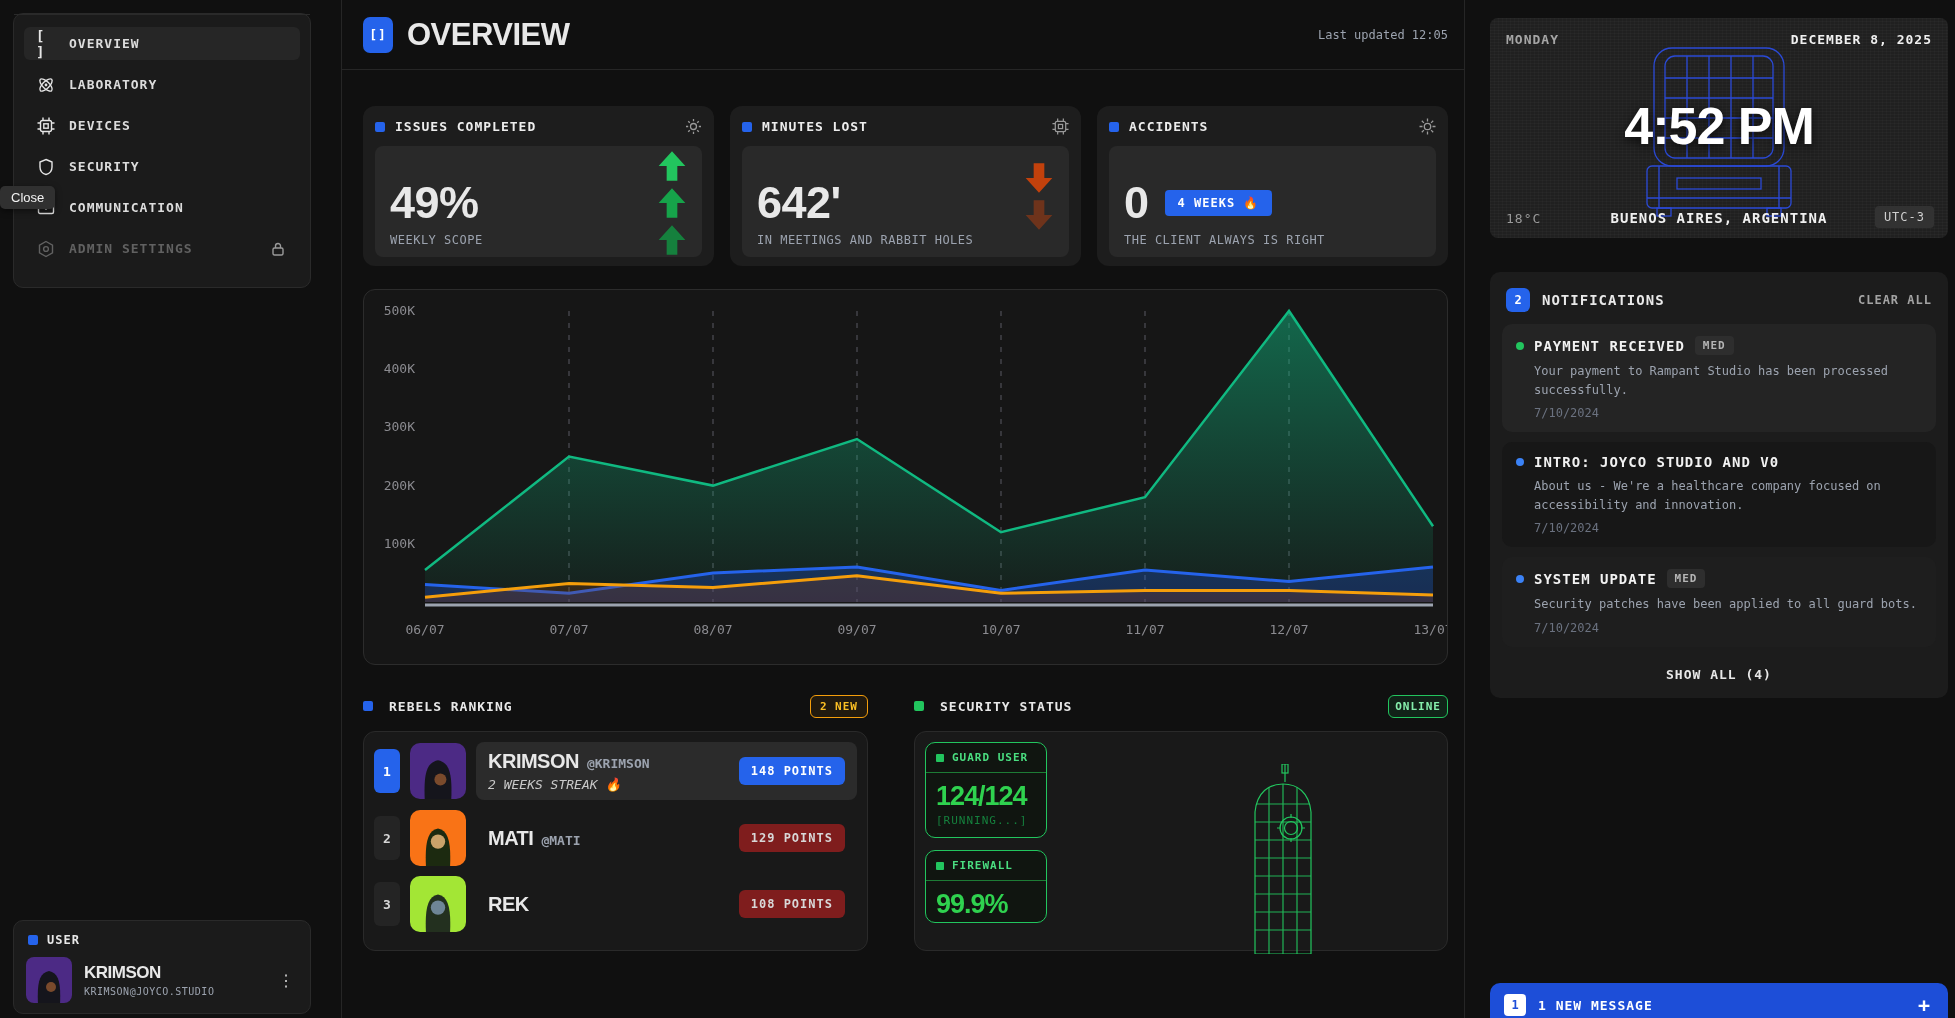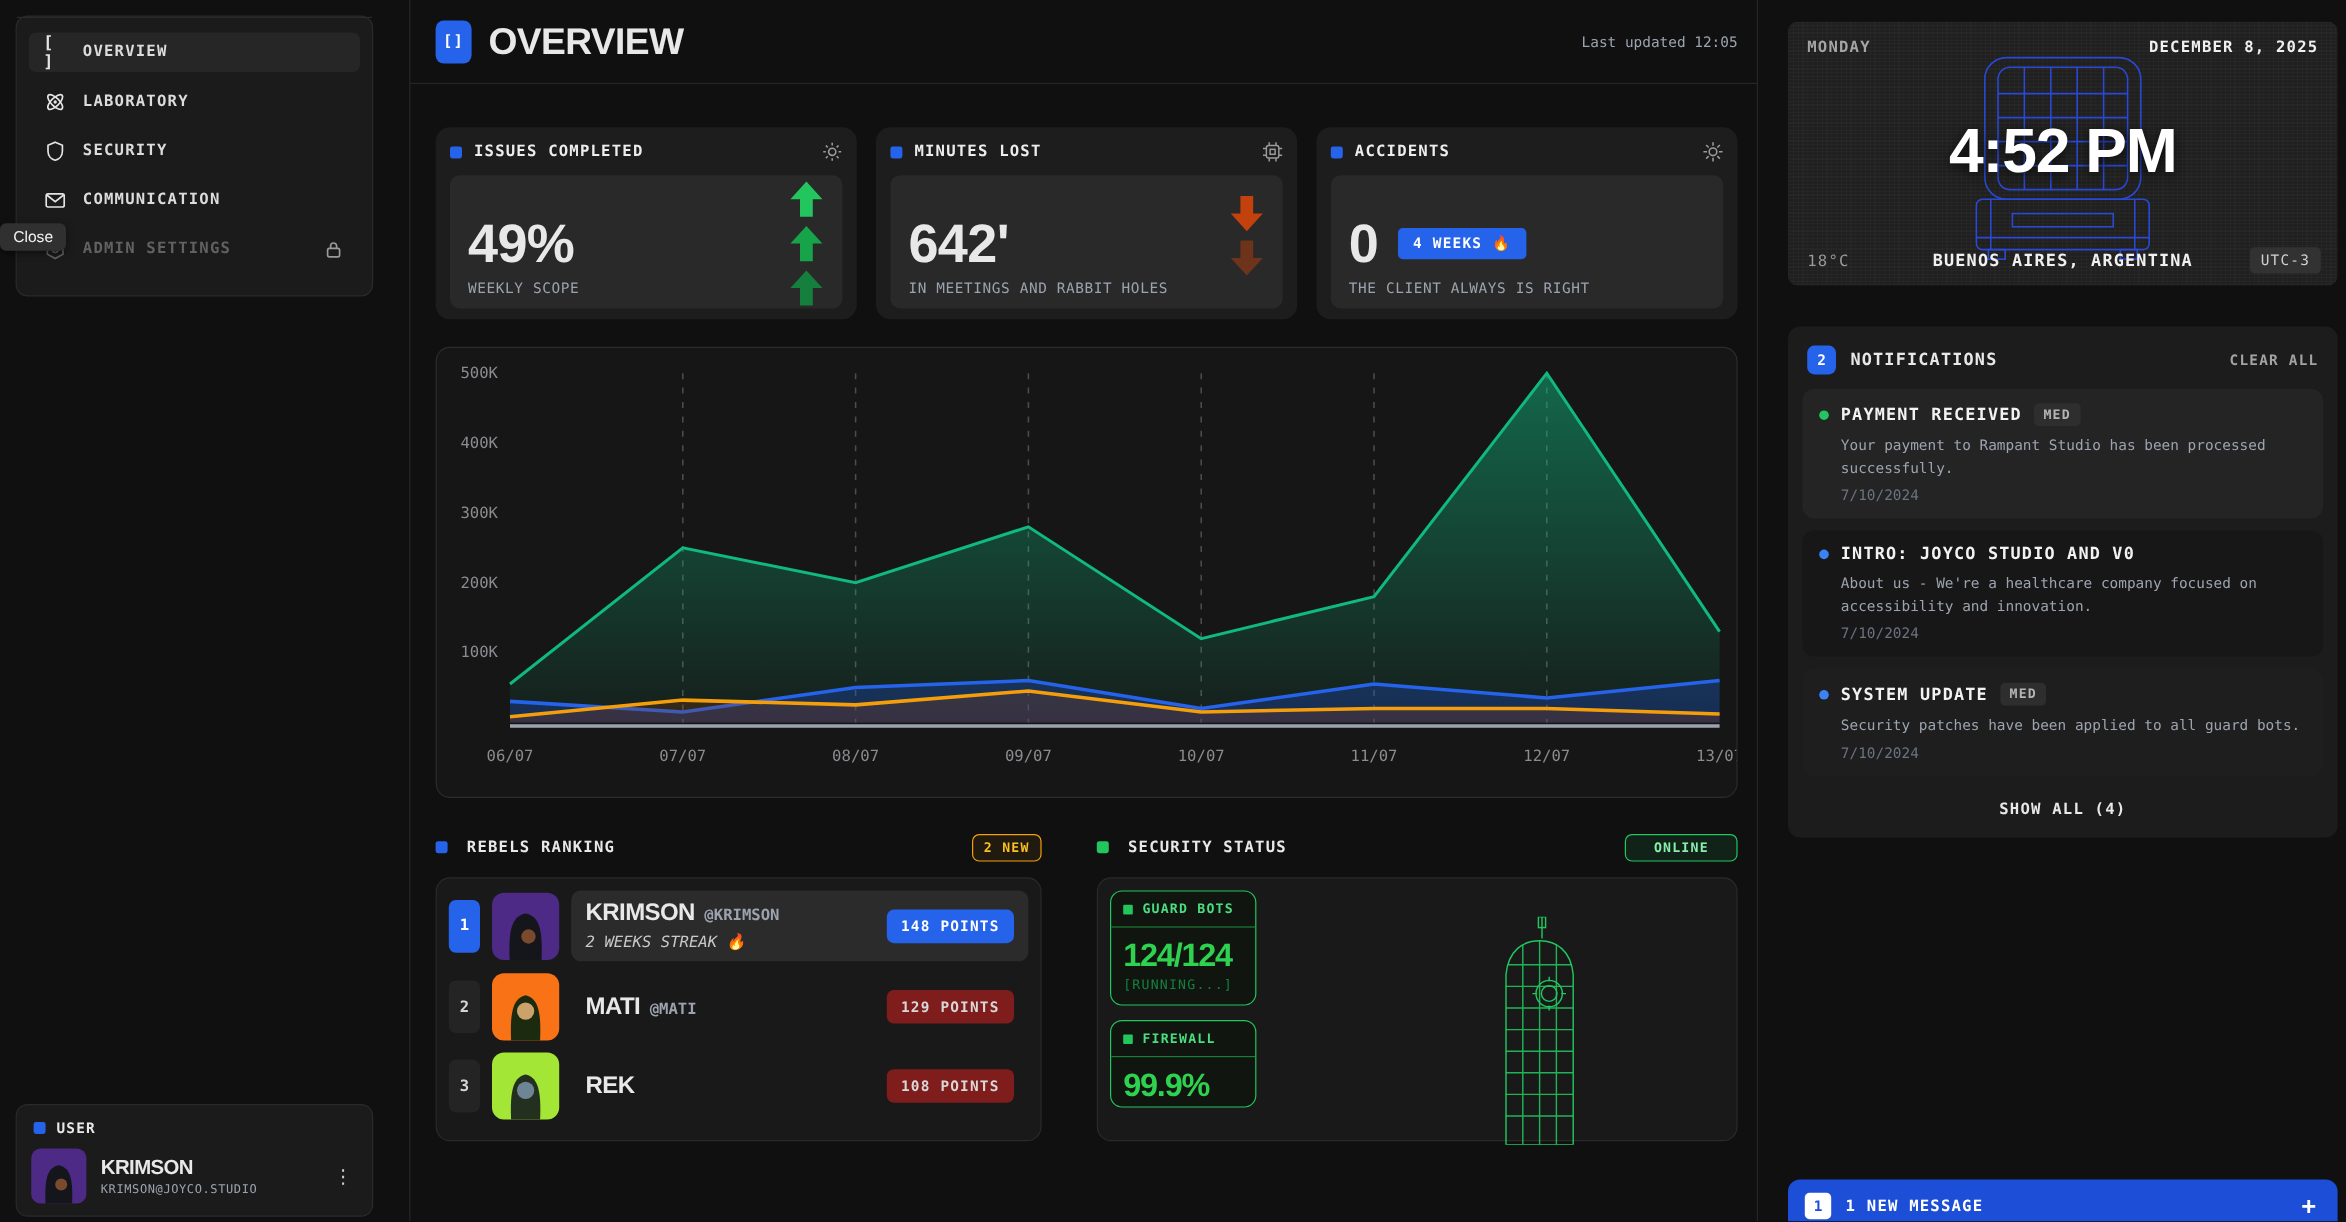--- a/index.html
+++ b/index.html
@@ -69,21 +69,21 @@
   .diamond{width:11px;height:11px;border-radius:2px;transform:rotate(45deg);}
   .sw-blue{background:var(--blue);} .sw-green{background:var(--emerald);} .sw-orange{background:var(--orange);}
   .chart-card{margin:23px 16px 0 21px;background:#161616;border:1px solid #2c2c2c;border-radius:12px;overflow:hidden;}
   .tick{fill:#8b8b90;font-family:var(--mono);font-size:13px;}
   
   .bottom{display:flex;gap:46px;padding:26px 16px 0 21px;}
   .col-rank{width:505px;flex:none;}
   .col-sec{flex:1;}
   .sec-head{display:flex;align-items:center;gap:16px;height:30px;}
   .badge-new{margin-left:auto;border:1px solid var(--orange);color:#fbbf24;background:rgba(245,158,11,.08);font-size:11px;font-weight:700;letter-spacing:1px;padding:4px 9px;border-radius:6px;}
-  .badge-online{margin-left:auto;border:1px solid var(--green);color:#86efac;background:rgba(34,197,94,.1);font-size:11px;font-weight:700;letter-spacing:1px;padding:4px 23px;border-radius:6px;}
+  .badge-online{margin-left:auto;border:1px solid var(--green);color:#86efac;background:rgba(34,197,94,.1);font-size:11px;font-weight:700;letter-spacing:1px;padding:4px 6px;border-radius:6px;}
   .list-box{margin-top:10px;background:#191919;border:1px solid var(--border);border-radius:12px;padding:10px;height:220px;}
   .rk-row{display:flex;align-items:center;gap:10px;margin-bottom:10px;}
   .rk-badge{width:26px;height:44px;border-radius:6px;background:#242424;color:#d6d6d6;display:flex;align-items:center;justify-content:center;font-weight:700;font-size:13px;flex:none;}
   .rk-badge.top{background:var(--blue);color:#fff;}
   .rk-avatar{width:56px;height:56px;border-radius:10px;flex:none;position:relative;overflow:hidden;}
   .rk-avatar svg{position:absolute;bottom:-2px;left:50%;transform:translateX(-50%);}
   .rk-info{flex:1;display:flex;align-items:center;padding:8px 12px;border-radius:8px;min-height:56px;}
   .rk-info.hl{background:#2b2b2b;}
   .rk-name{font-size:20px;}
   .rk-handle{color:var(--dim);font-size:13px;margin-left:8px;font-weight:700;}
@@ -147,20 +147,30 @@
             <ellipse cx="9" cy="9" rx="8" ry="3.4" transform="rotate(45 9 9)"></ellipse>
             <ellipse cx="9" cy="9" rx="8" ry="3.4" transform="rotate(-45 9 9)"></ellipse>
             <circle cx="9" cy="9" r="1.4" fill="currentColor" stroke="none"></circle>
           </svg>
         </span>
         <span class="lbl">LABORATORY</span>
       </div>
       <div class="nav-item">
         <span class="nicon">
           <svg class="icon" width="18" height="18" viewBox="0 0 18 18" fill="none" stroke="currentColor" stroke-width="1.4">
+            <rect x="3.5" y="3.5" width="11" height="11" rx="2"></rect>
+              <rect x="6.8" y="6.8" width="4.4" height="4.4"></rect>
+            <path d="M6 0.5v3 M12 0.5v3 M6 14.5v3 M12 14.5v3 M0.5 6h3 M0.5 12h3 M14.5 6h3 M14.5 12h3"></path>
+          </svg>
+        </span>
+        <span class="lbl">DEVICES</span>
+      </div>
+      <div class="nav-item">
+        <span class="nicon">
+          <svg class="icon" width="18" height="18" viewBox="0 0 18 18" fill="none" stroke="currentColor" stroke-width="1.4">
             <path d="M9 1.5 15 4v5c0 4-2.8 6.7-6 7.5C5.8 15.7 3 13 3 9V4Z"></path>
           </svg>
         </span>
         <span class="lbl">SECURITY</span>
       </div>
       <div class="nav-item">
         <span class="nicon">
           <svg class="icon" width="18" height="18" viewBox="0 0 18 18" fill="none" stroke="currentColor" stroke-width="1.4">
             <rect x="1.5" y="3.5" width="15" height="11" rx="1.5"></rect>
               <path d="M2 4.5 9 10l7-5.5"></path>
@@ -388,21 +398,21 @@
       <div class="col-sec">
         <div class="sec-head">
           <span class="bullet green"></span>
           <span class="lbl">SECURITY STATUS</span>
           <span class="badge-online">ONLINE</span>
         </div>
         <div class="list-box sec-box">
           <div class="term">
             <div class="term-head">
               <span class="sq"></span>
-              <span class="term-title">GUARD BOTS</span>
+              <span class="term-title">GUARD USER</span>
             </div>
             <div class="term-val">124/124</div>
             <div class="term-state">[RUNNING...]</div>
           </div>
           <div class="term">
             <div class="term-head">
               <span class="sq"></span>
               <span class="term-title">FIREWALL</span>
             </div>
             <div class="term-val">99.9%</div>

